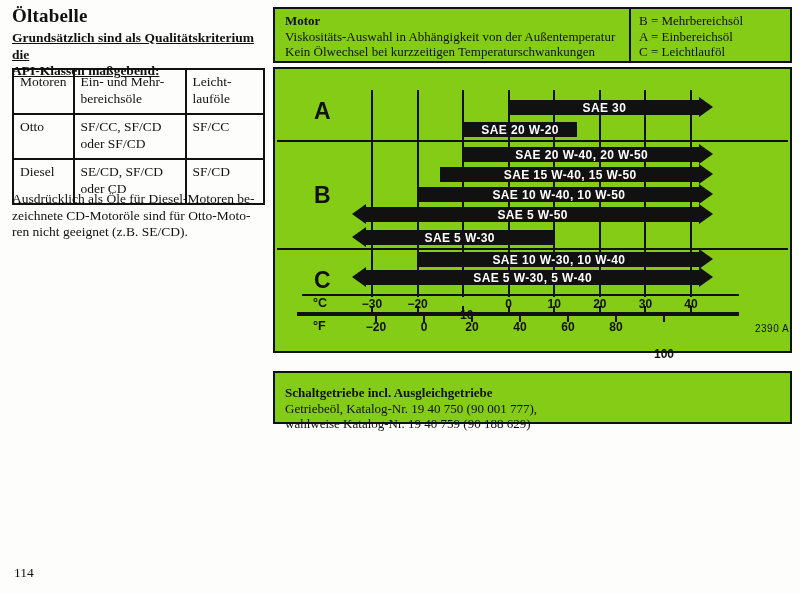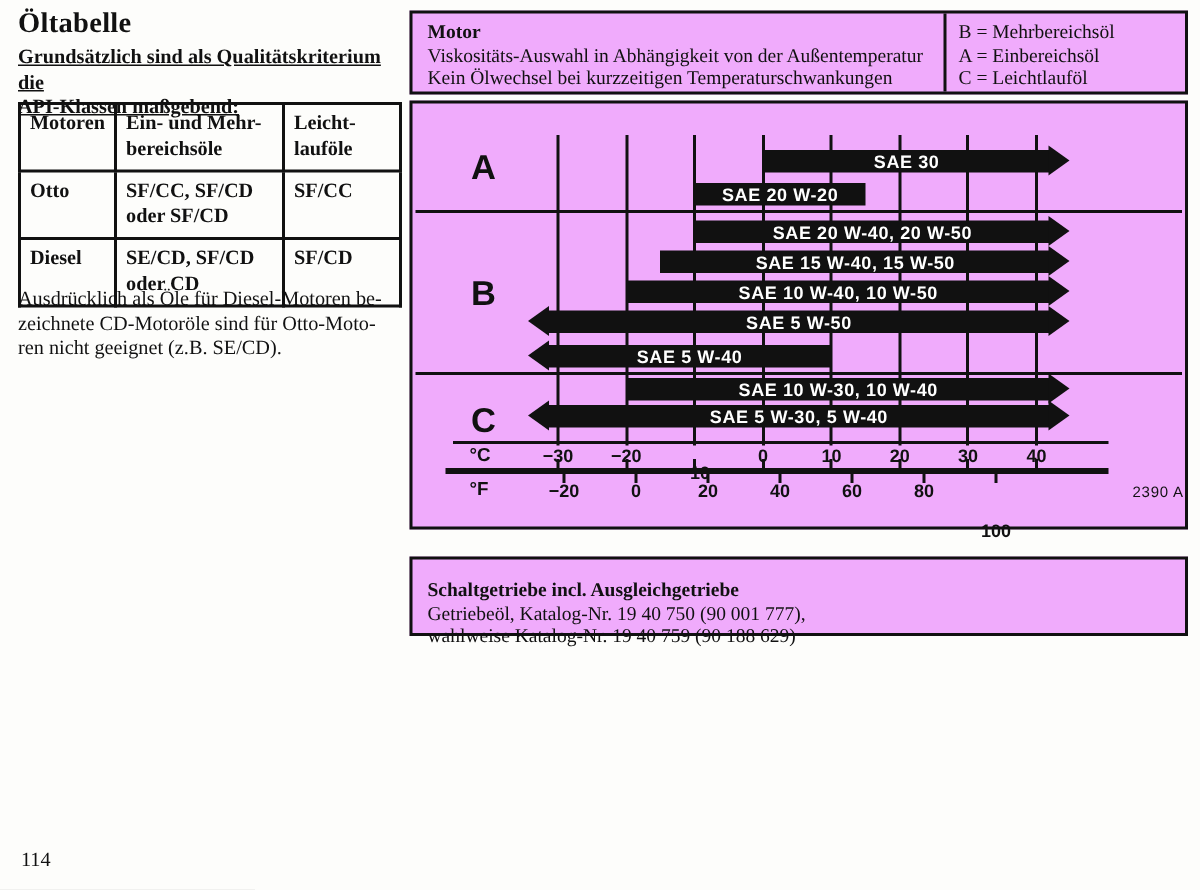--- a/index.html
+++ b/index.html
@@ -6,28 +6,28 @@
   html,body { background:#e8e8e6; }
   .page {
     position:relative; width:800px; height:593px; background:#fdfdfb;
     font-family:"Liberation Serif", serif; color:#111; overflow:hidden;
   }
   .abs { position:absolute; }
   
   .h1 { font-size:19px; font-weight:bold; letter-spacing:.2px; }
   .intro { font-size:13.5px; font-weight:bold; line-height:16.5px; white-space:pre-line; width:252px; }
   .note  { font-size:13.5px; line-height:16.5px; white-space:pre-line; width:252px; }
-  table.oil { border-collapse:collapse;font-weight:bold; }
+  table.oil { border-collapse:collapse; }
   table.oil td {
     border:2px solid #111; font-size:13.5px; line-height:16.5px;
     padding:4px 6px 6px 6px; vertical-align:top; white-space:pre-line;
   }
   td.c1 { width:57px; } td.c2 { width:112px; } td.c3 { width:78px; }
   
-  .panel { border:2px solid #111; background:#f0abfc; }
+  .panel { border:2px solid #111; background:#84cc16; }
   .motor-box { display:flex; }
   .motor-text { flex:1; padding:4px 10px; font-size:13px; line-height:15.5px; }
   .motor-title { font-weight:bold; }
   .legend { width:161px; border-left:2px solid #111; padding:4px 8px; font-size:13px; line-height:15.5px; }
   .gear-line  { font-size:13px; line-height:15.5px; }
   .bold { font-weight:bold; }
   
   .chart { font-family:"Liberation Sans", sans-serif; }
   .gridline { position:absolute; width:2px; background:#111; }
   .sep { position:absolute; left:2px; width:511px; height:2px; background:#111; }
@@ -126,21 +126,21 @@
       <div class="bar" style="left: 142.57px; top: 118px; width: 282.534px;">
         <span>SAE 10 W-40, 10 W-50</span>
       </div>
       <div class="arr r" style="left: 424.104px; top: 115px;"></div>
       <div class="bar" style="left: 90.1645px; top: 138px; width: 334.94px;">
         <span>SAE 5 W-50</span>
       </div>
       <div class="arr l" style="left: 77.1645px; top: 135px;"></div>
       <div class="arr r" style="left: 424.104px; top: 135px;"></div>
       <div class="bar" style="left: 90.1645px; top: 161px; width: 189.115px;">
-        <span>SAE 5 W-40</span>
+        <span>SAE 5 W-30</span>
       </div>
       <div class="arr l" style="left: 77.1645px; top: 158px;"></div>
       <div class="bar" style="left: 142.57px; top: 183px; width: 282.534px;">
         <span>SAE 10 W-30, 10 W-40</span>
       </div>
       <div class="arr r" style="left: 424.104px; top: 180px;"></div>
       <div class="bar" style="left: 90.1645px; top: 201px; width: 334.94px;">
         <span>SAE 5 W-30, 5 W-40</span>
       </div>
       <div class="arr l" style="left: 77.1645px; top: 198px;"></div>

